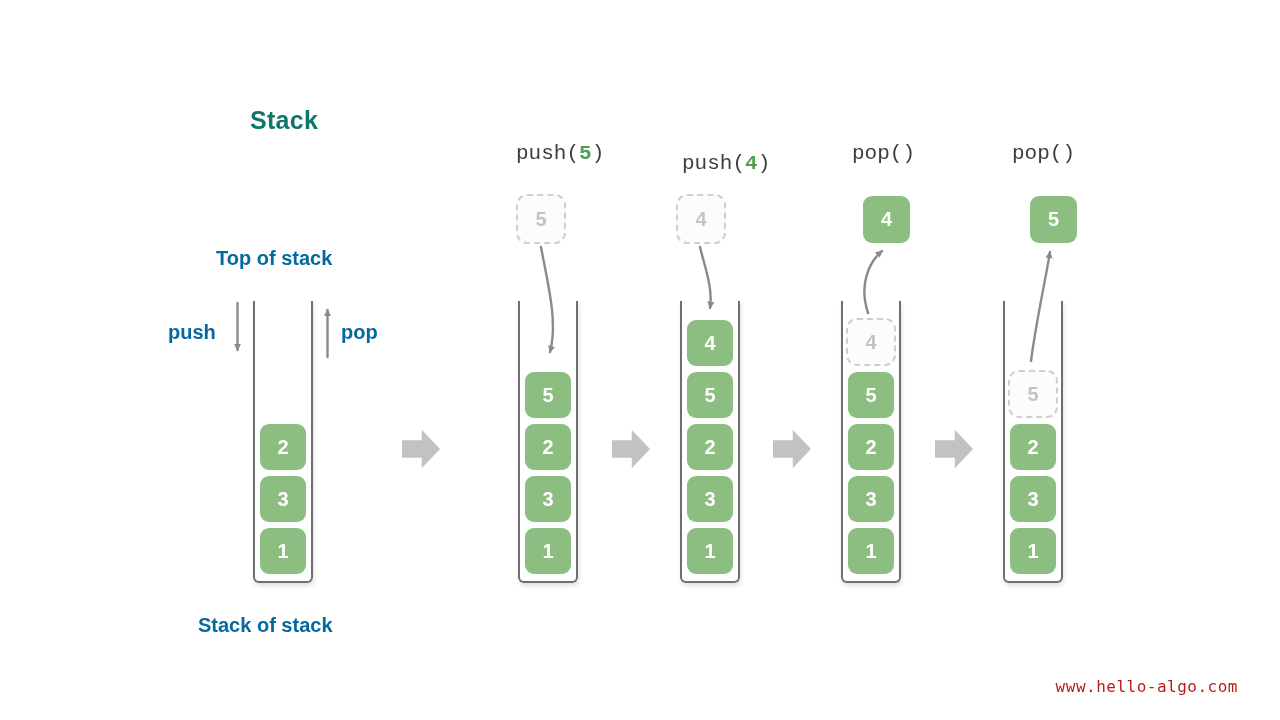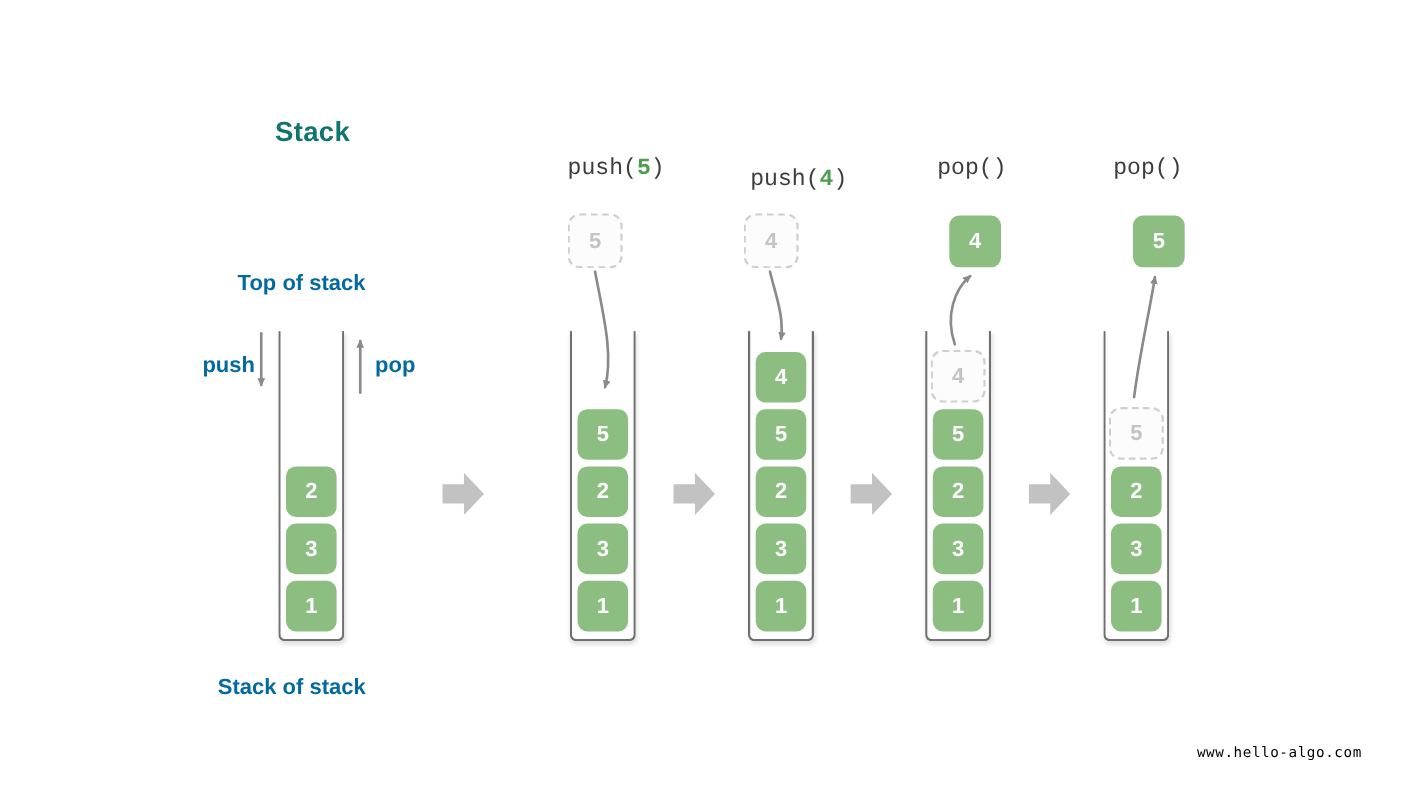--- a/index.html
+++ b/index.html
@@ -34,33 +34,33 @@
   }
   .float-box.dashed{background:#fcfcfc;border:2px dashed #cfcfcf;color:#c3c3c3;}
   .float-box.solid{width:47px;height:47px;background:#8bbe80;color:#fff;border-radius:9px;}
   .block-arrow{
     width:38px;height:40px;background:#c2c2c2;
     -webkit-clip-path:polygon(0 28%,52% 28%,52% 2%,100% 50%,52% 98%,52% 72%,0 72%);
     clip-path:polygon(0 28%,52% 28%,52% 2%,100% 50%,52% 98%,52% 72%,0 72%);
   }
   .watermark{
     font-family:"DejaVu Sans Mono","Liberation Mono",monospace;
-    font-size:13px;color:#000000;letter-spacing:.5px;
+    font-size:16px;color:#b91c1c;letter-spacing:.5px;
   }
   svg.overlay{position:absolute;left:0;top:0;width:1280px;height:720px;pointer-events:none;}
 </style>
 </head>
 <body>
 
 <div class="canvas">
 
   <div class="abs title" style="left:250px;top:106px;">Stack</div>
   <div class="abs lbl" style="left:216px;top:247px;">Top of stack</div>
   <div class="abs lbl" style="left:198px;top:614px;">Stack of stack</div>
-  <div class="abs lbl" style="left:184px;top:321px;">push</div>
+  <div class="abs lbl" style="left:168px;top:321px;">push</div>
   <div class="abs lbl" style="left:341px;top:321px;">pop</div>
 
   <div class="abs op-header" style="left:516px;top:142px;"><span>push(</span><span class="arg">5</span><span>)</span></div>
   <div class="abs op-header" style="left:682px;top:152px;"><span>push(</span><span class="arg">4</span><span>)</span></div>
   <div class="abs op-header" style="left:852px;top:142px;"><span>pop()</span><span class="arg"></span><span></span></div>
   <div class="abs op-header" style="left:1012px;top:142px;"><span>pop()</span><span class="arg"></span><span></span></div>
 
   <div class="float-box dashed" style="left:516px;top:194px;">5</div>
   <div class="float-box dashed" style="left:676px;top:194px;">4</div>
   <div class="float-box solid" style="left:863px;top:196px;">4</div>

